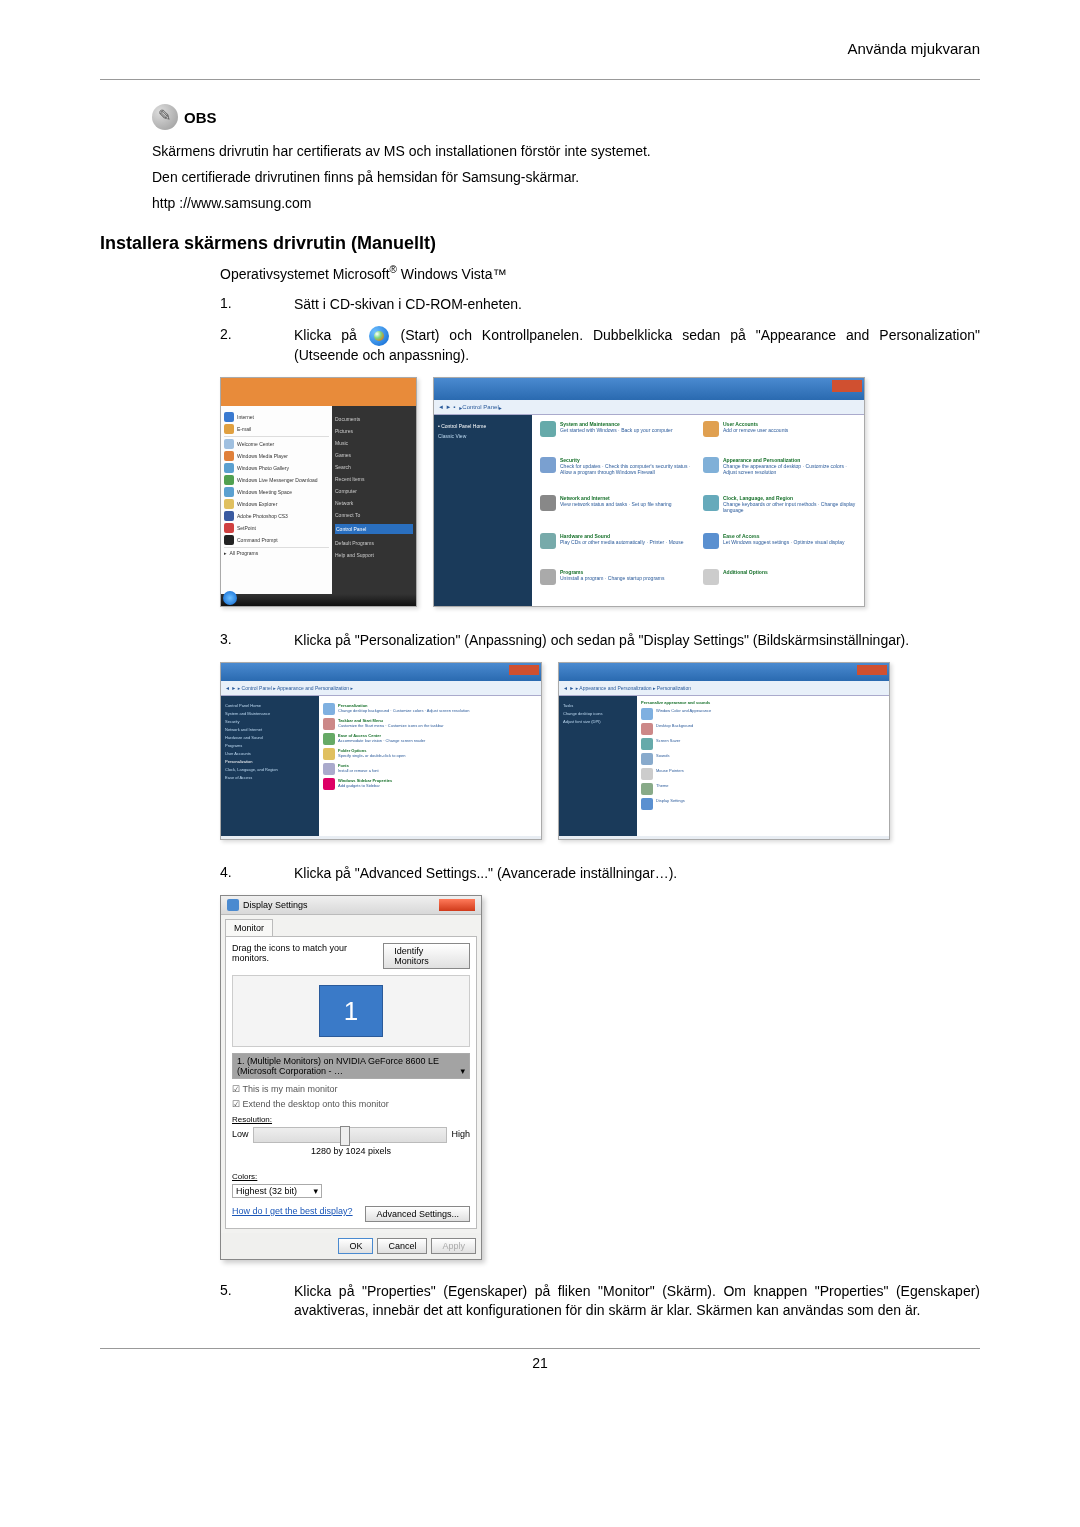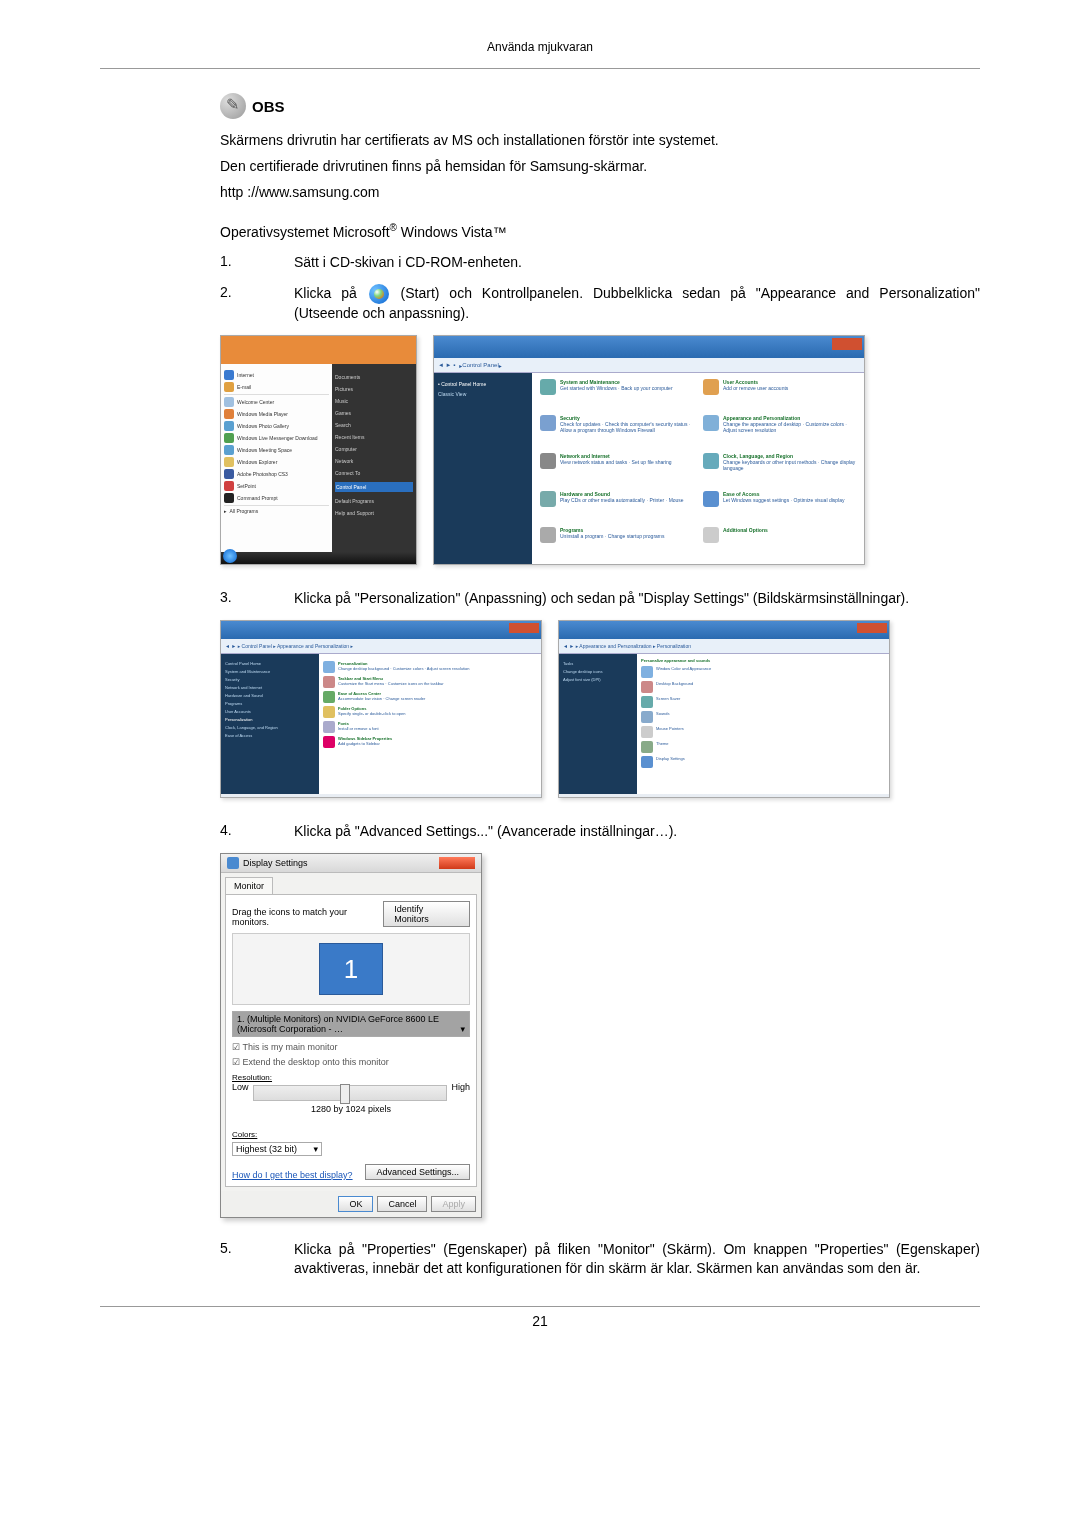--- a/index.html
+++ b/index.html
@@ -10,30 +10,30 @@
       background: #fff;
       color: #000;
     }
     .page {
       width: 1080px;
       margin: 0 auto;
       padding: 40px 100px 40px 100px;
       box-sizing: border-box;
     }
     .header-title {
-      text-align: center;
-      font-size: 12px;
-      margin-bottom: 14px;
+      text-align: right;
+      font-size: 15px;
+      margin-bottom: 22px;
     }
     .header-line {
       border-top: 1px solid #999;
       margin-bottom: 24px;
     }
     .note-block {
-      margin-left: 120px;
+      margin-left: 52px;
       margin-bottom: 20px;
     }
     .note-header {
       display: flex;
       align-items: center;
       margin-bottom: 12px;
     }
     .note-icon {
       width: 26px;
       height: 26px;
@@ -324,21 +324,21 @@
     }
     .disp-pane {
       background: #fff;
       margin: 0 4px 4px 4px;
       border: 1px solid #bbb;
       padding: 6px;
     }
     .row-between {
       display: flex;
       justify-content: space-between;
-      align-items: flex-end;
+      align-items: flex-start;
     }
     .mon-box {
       border: 1px solid #ccc;
       background: #f4f4f4;
       height: 70px;
       margin: 6px 0;
       display: flex;
       align-items: center;
       justify-content: center;
     }
@@ -425,20 +425,21 @@
   <div class="note-block">
     <div class="note-header">
       <span class="note-icon"></span>
       <span class="note-label">OBS</span>
     </div>
     <div class="note-text">Skärmens drivrutin har certifierats av MS och installationen förstör inte systemet.</div>
     <div class="note-text">Den certifierade drivrutinen finns på hemsidan för Samsung-skärmar.</div>
     <div class="note-text">http ://www.samsung.com</div>
   </div>
 
+  <div class="section-title">Installera skärmens drivrutin (Manuellt)</div>
 
   <div class="indented os-line">
     <span>Operativsystemet Microsoft</span><span class="sup">®</span><span> Windows Vista™</span>
   </div>
 
   <div class="indented step-row">
     <div class="step-num">1.</div>
     <div class="step-body">Sätt i CD-skivan i CD-ROM-enheten.</div>
   </div>
 
@@ -731,21 +732,21 @@
         <div class="mon-rect">1</div>
       </div>
       <div class="select-bar">
         <span>1. (Multiple Monitors) on NVIDIA GeForce 8600 LE (Microsoft Corporation - …</span> <span style="float:right">▾</span>
       </div>
       <div class="chk">☑ <span>This is my main monitor</span></div>
       <div class="chk">☑ <span>Extend the desktop onto this monitor</span></div>
       <div class="slider-row">
         <div class="slider-col">
           <div class="lbl">Resolution:</div>
-          <div style="display:flex;gap:4px">
+          <div style="display:flex;align-items:center;gap:4px">
             <span>Low</span>
             <div class="slider-track" style="flex:1">
                 <div class="slider-thumb"></div>
               </div>
             <span>High</span>
           </div>
           <div class="res-text">1280 by 1024 pixels</div>
         </div>
         <div class="slider-col" style="max-width:90px">
           <div class="lbl">Colors:</div>

